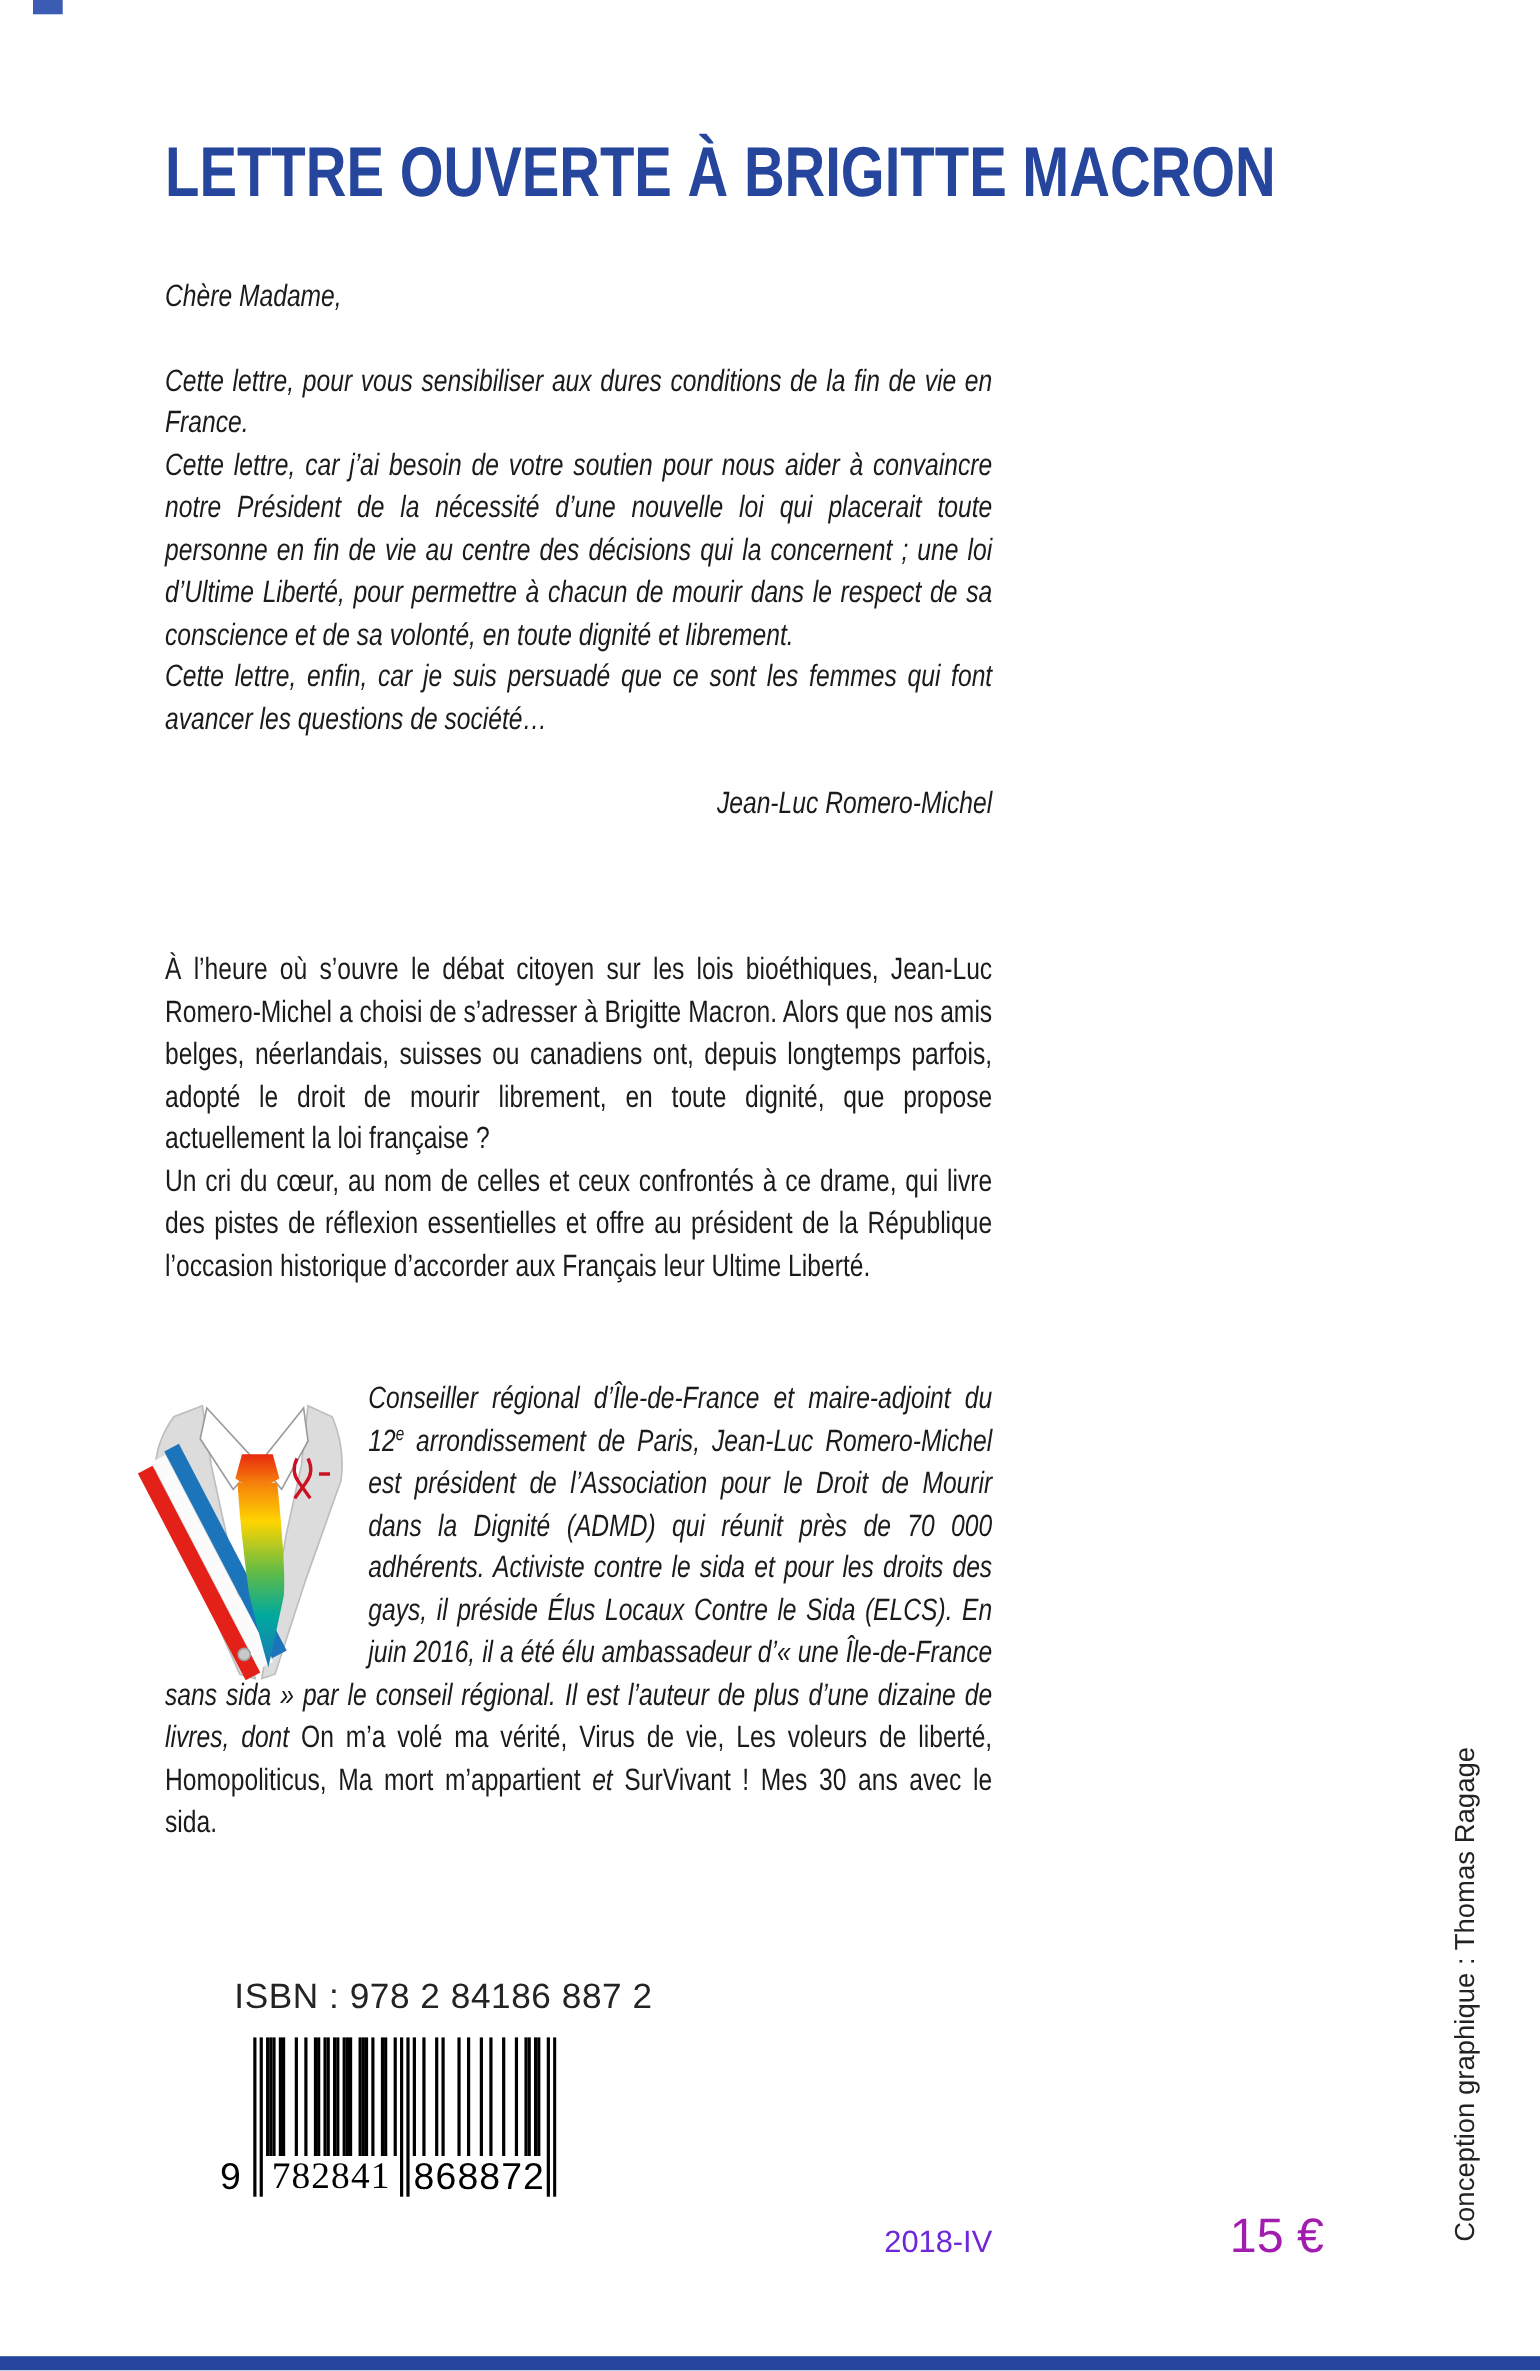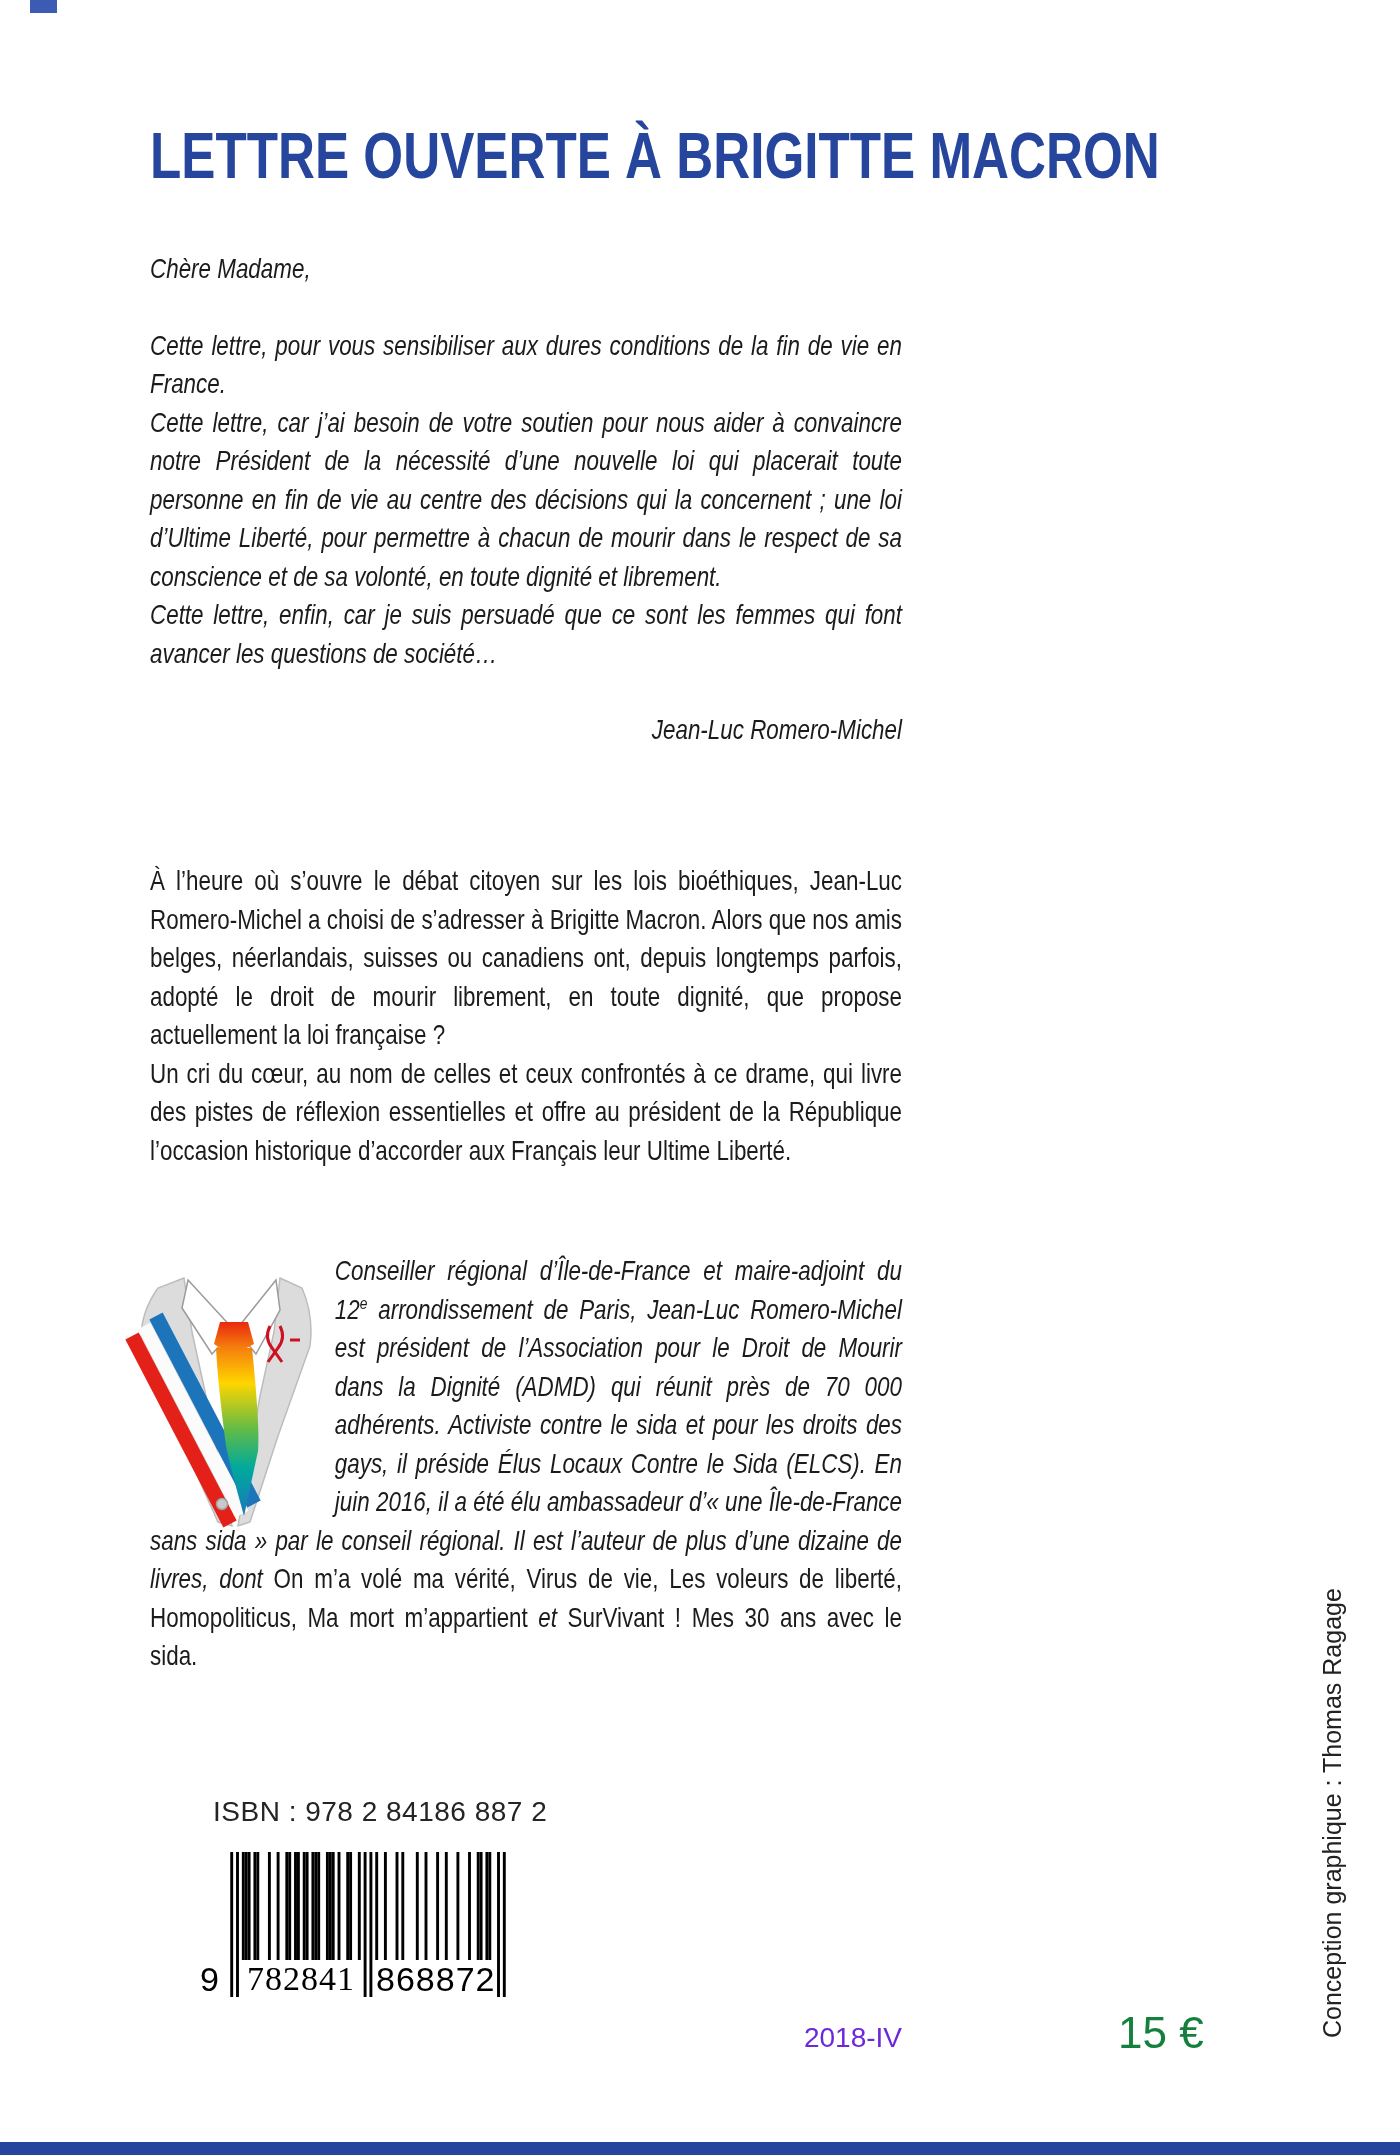--- a/index.html
+++ b/index.html
@@ -28,29 +28,29 @@
   #letter .signature{margin-top:38px;text-align:right;}
   #blurb{top:862px;}
   #bio{top:1252px;}
   #bio .float-spacer{float:left;width:231px;height:266px;}
   .seg-italic{font-style:italic;}
   .seg-roman{font-style:normal;}
   .seg-italic-sup{font-style:italic;vertical-align:super;font-size:0.62em;line-height:0;}
   
   #suit-art{left:118px;top:1276px;width:200px;height:252px;}
   
-  #isbn-line{left:213px;top:1796px;font-size:28px;letter-spacing:0.5px;color:#242424;}
+  #isbn-line{left:213px;top:1796px;font-size:32px;letter-spacing:0.5px;color:#242424;}
   #barcode{left:230px;top:1852px;width:276px;height:150px;}
   .bc-digit{position:absolute;top:108px;font-size:34px;color:#000;}
   .bc-d-left{left:-30px;}
   .bc-d-g1{left:12px;width:118px;text-align:center;letter-spacing:1px;font-family:Liberation Serif, serif;}
   .bc-d-g2{left:146px;width:118px;text-align:center;letter-spacing:1px;}
   
   #edition{left:150px;top:2022px;width:752px;text-align:right;font-size:28px;color:#6d28d9;}
-  #price{left:1118px;top:2008px;font-size:44px;color:#15803d;}
+  #price{left:1118px;top:2008px;font-size:44px;color:#a21caf;}
   #credit{
     left:1318px;top:2038px;transform:rotate(-90deg);transform-origin:0 0;
     font-size:25px;color:#222;white-space:nowrap;width:560px;
   }
   #footer-bar{left:0;bottom:0;width:1400px;height:13px;background:#26459c;}
 </style>
 </head>
 <body>
 
 <div class="abs" id="corner-chip"></div>

